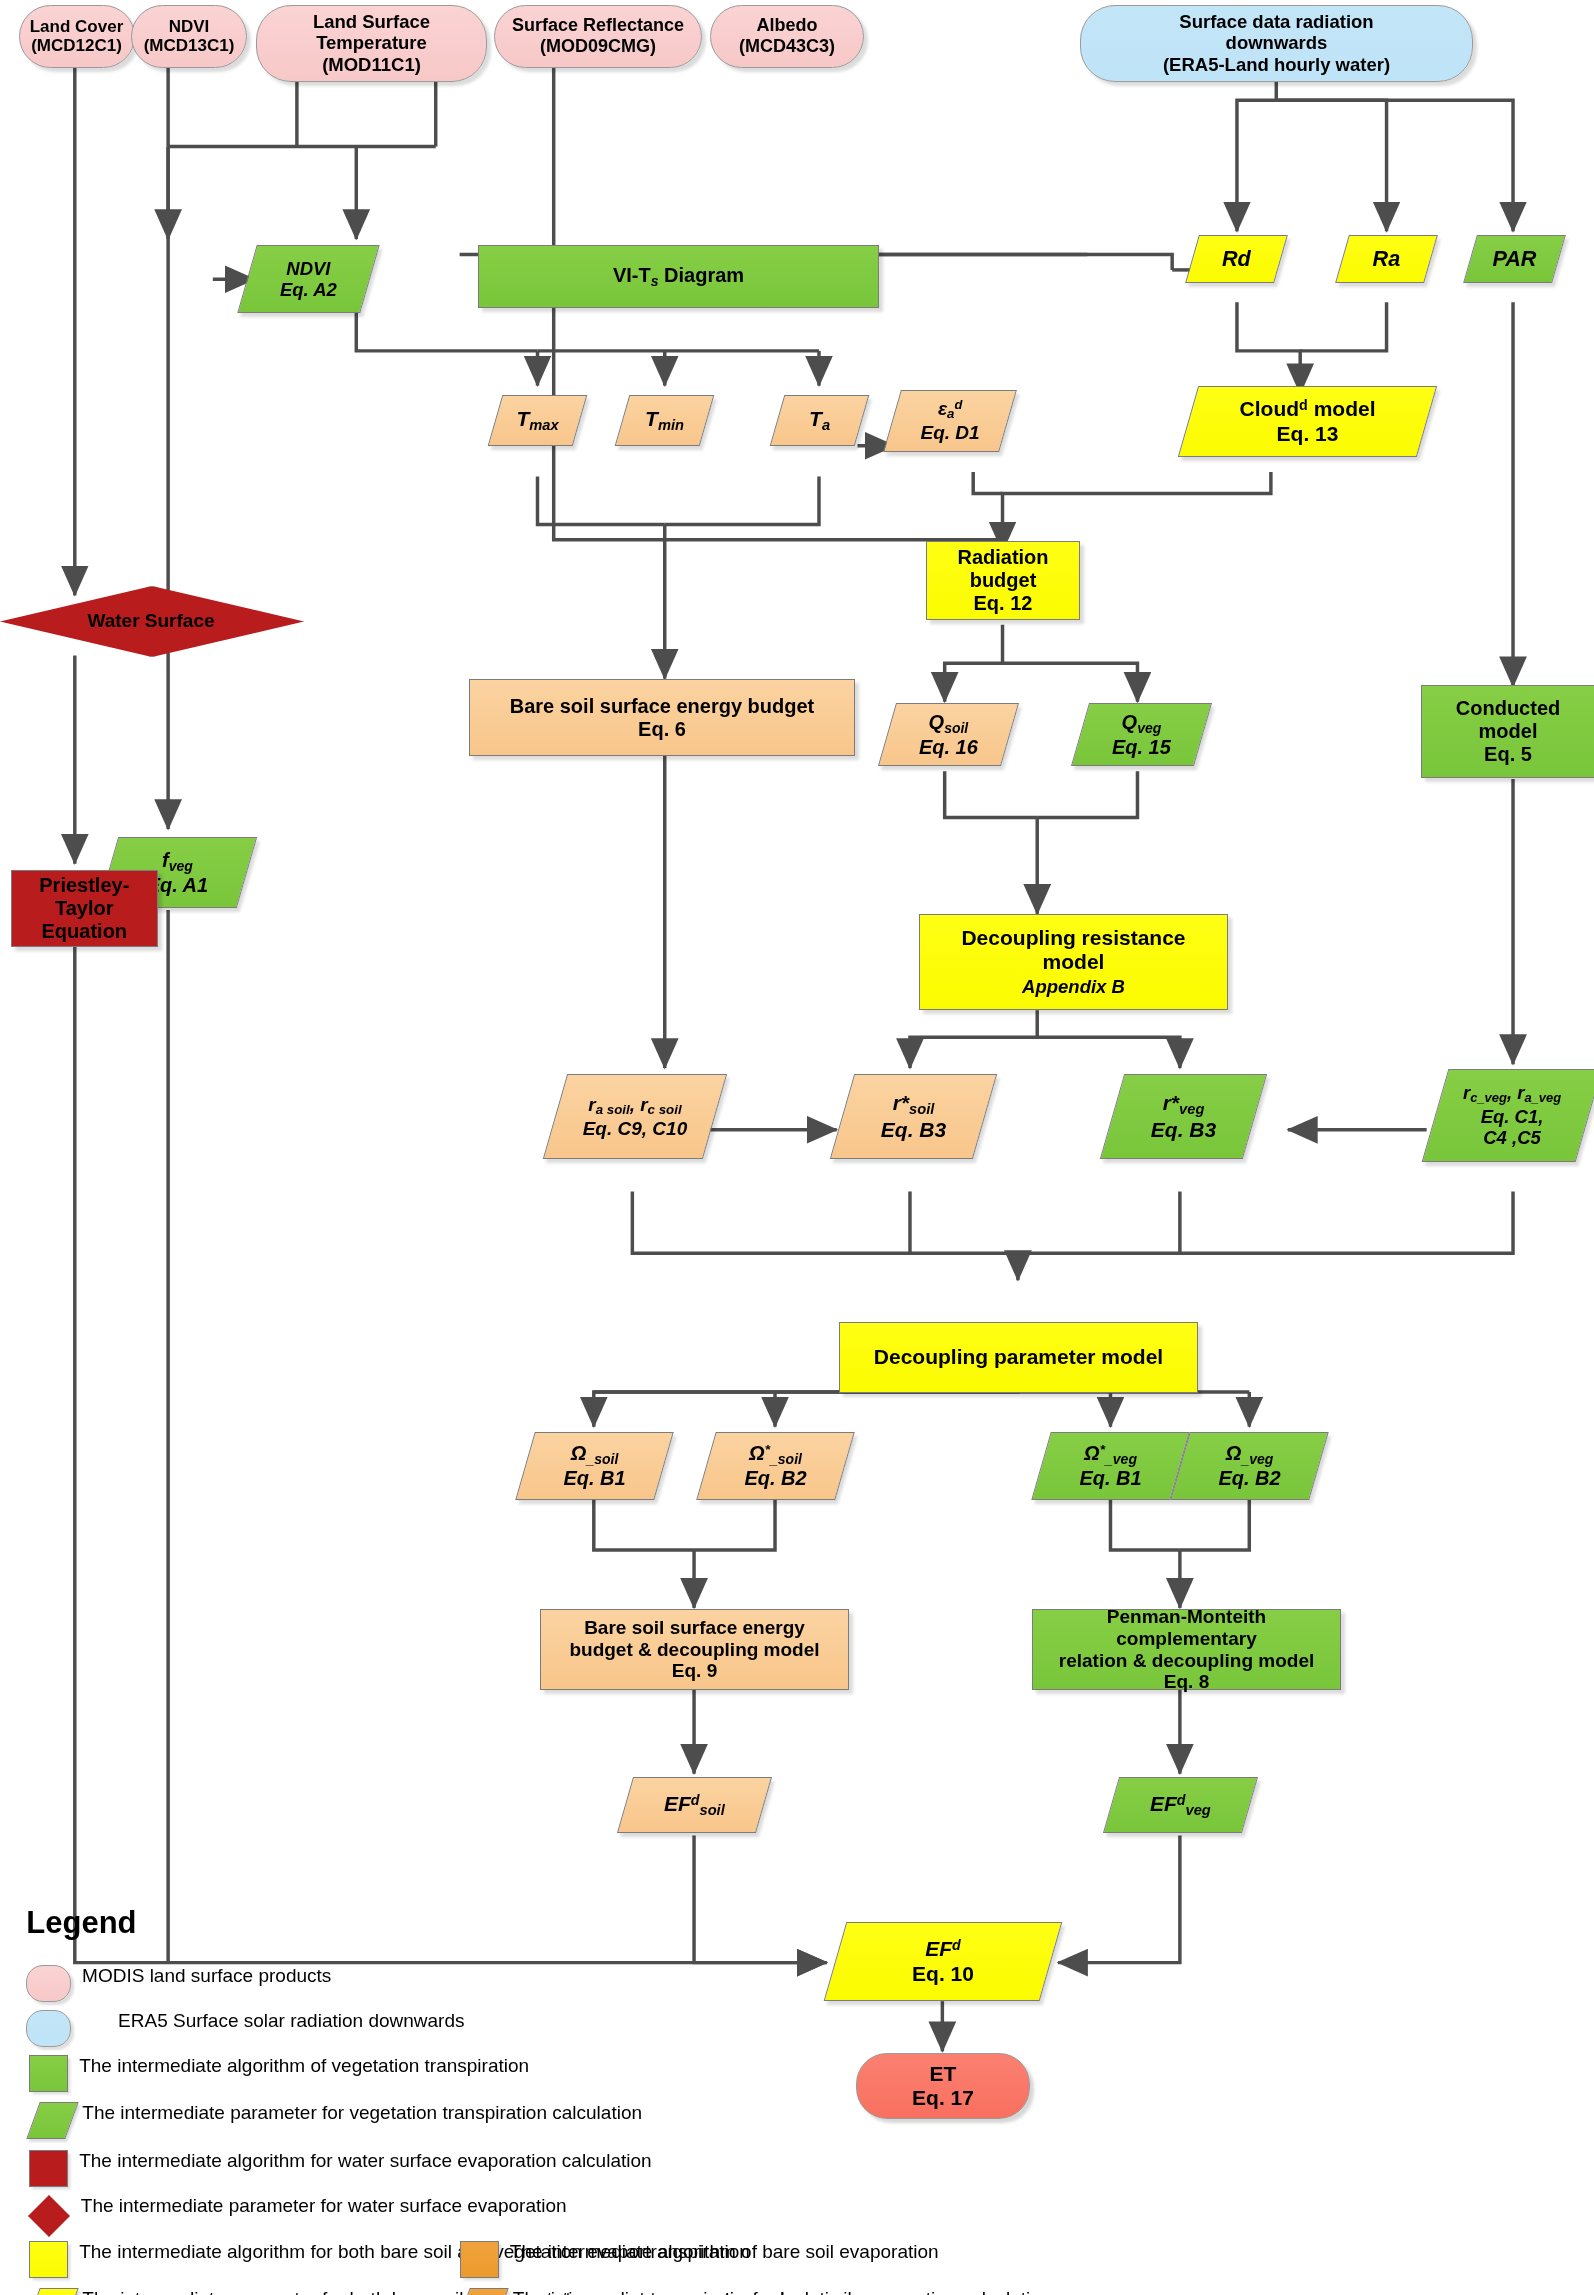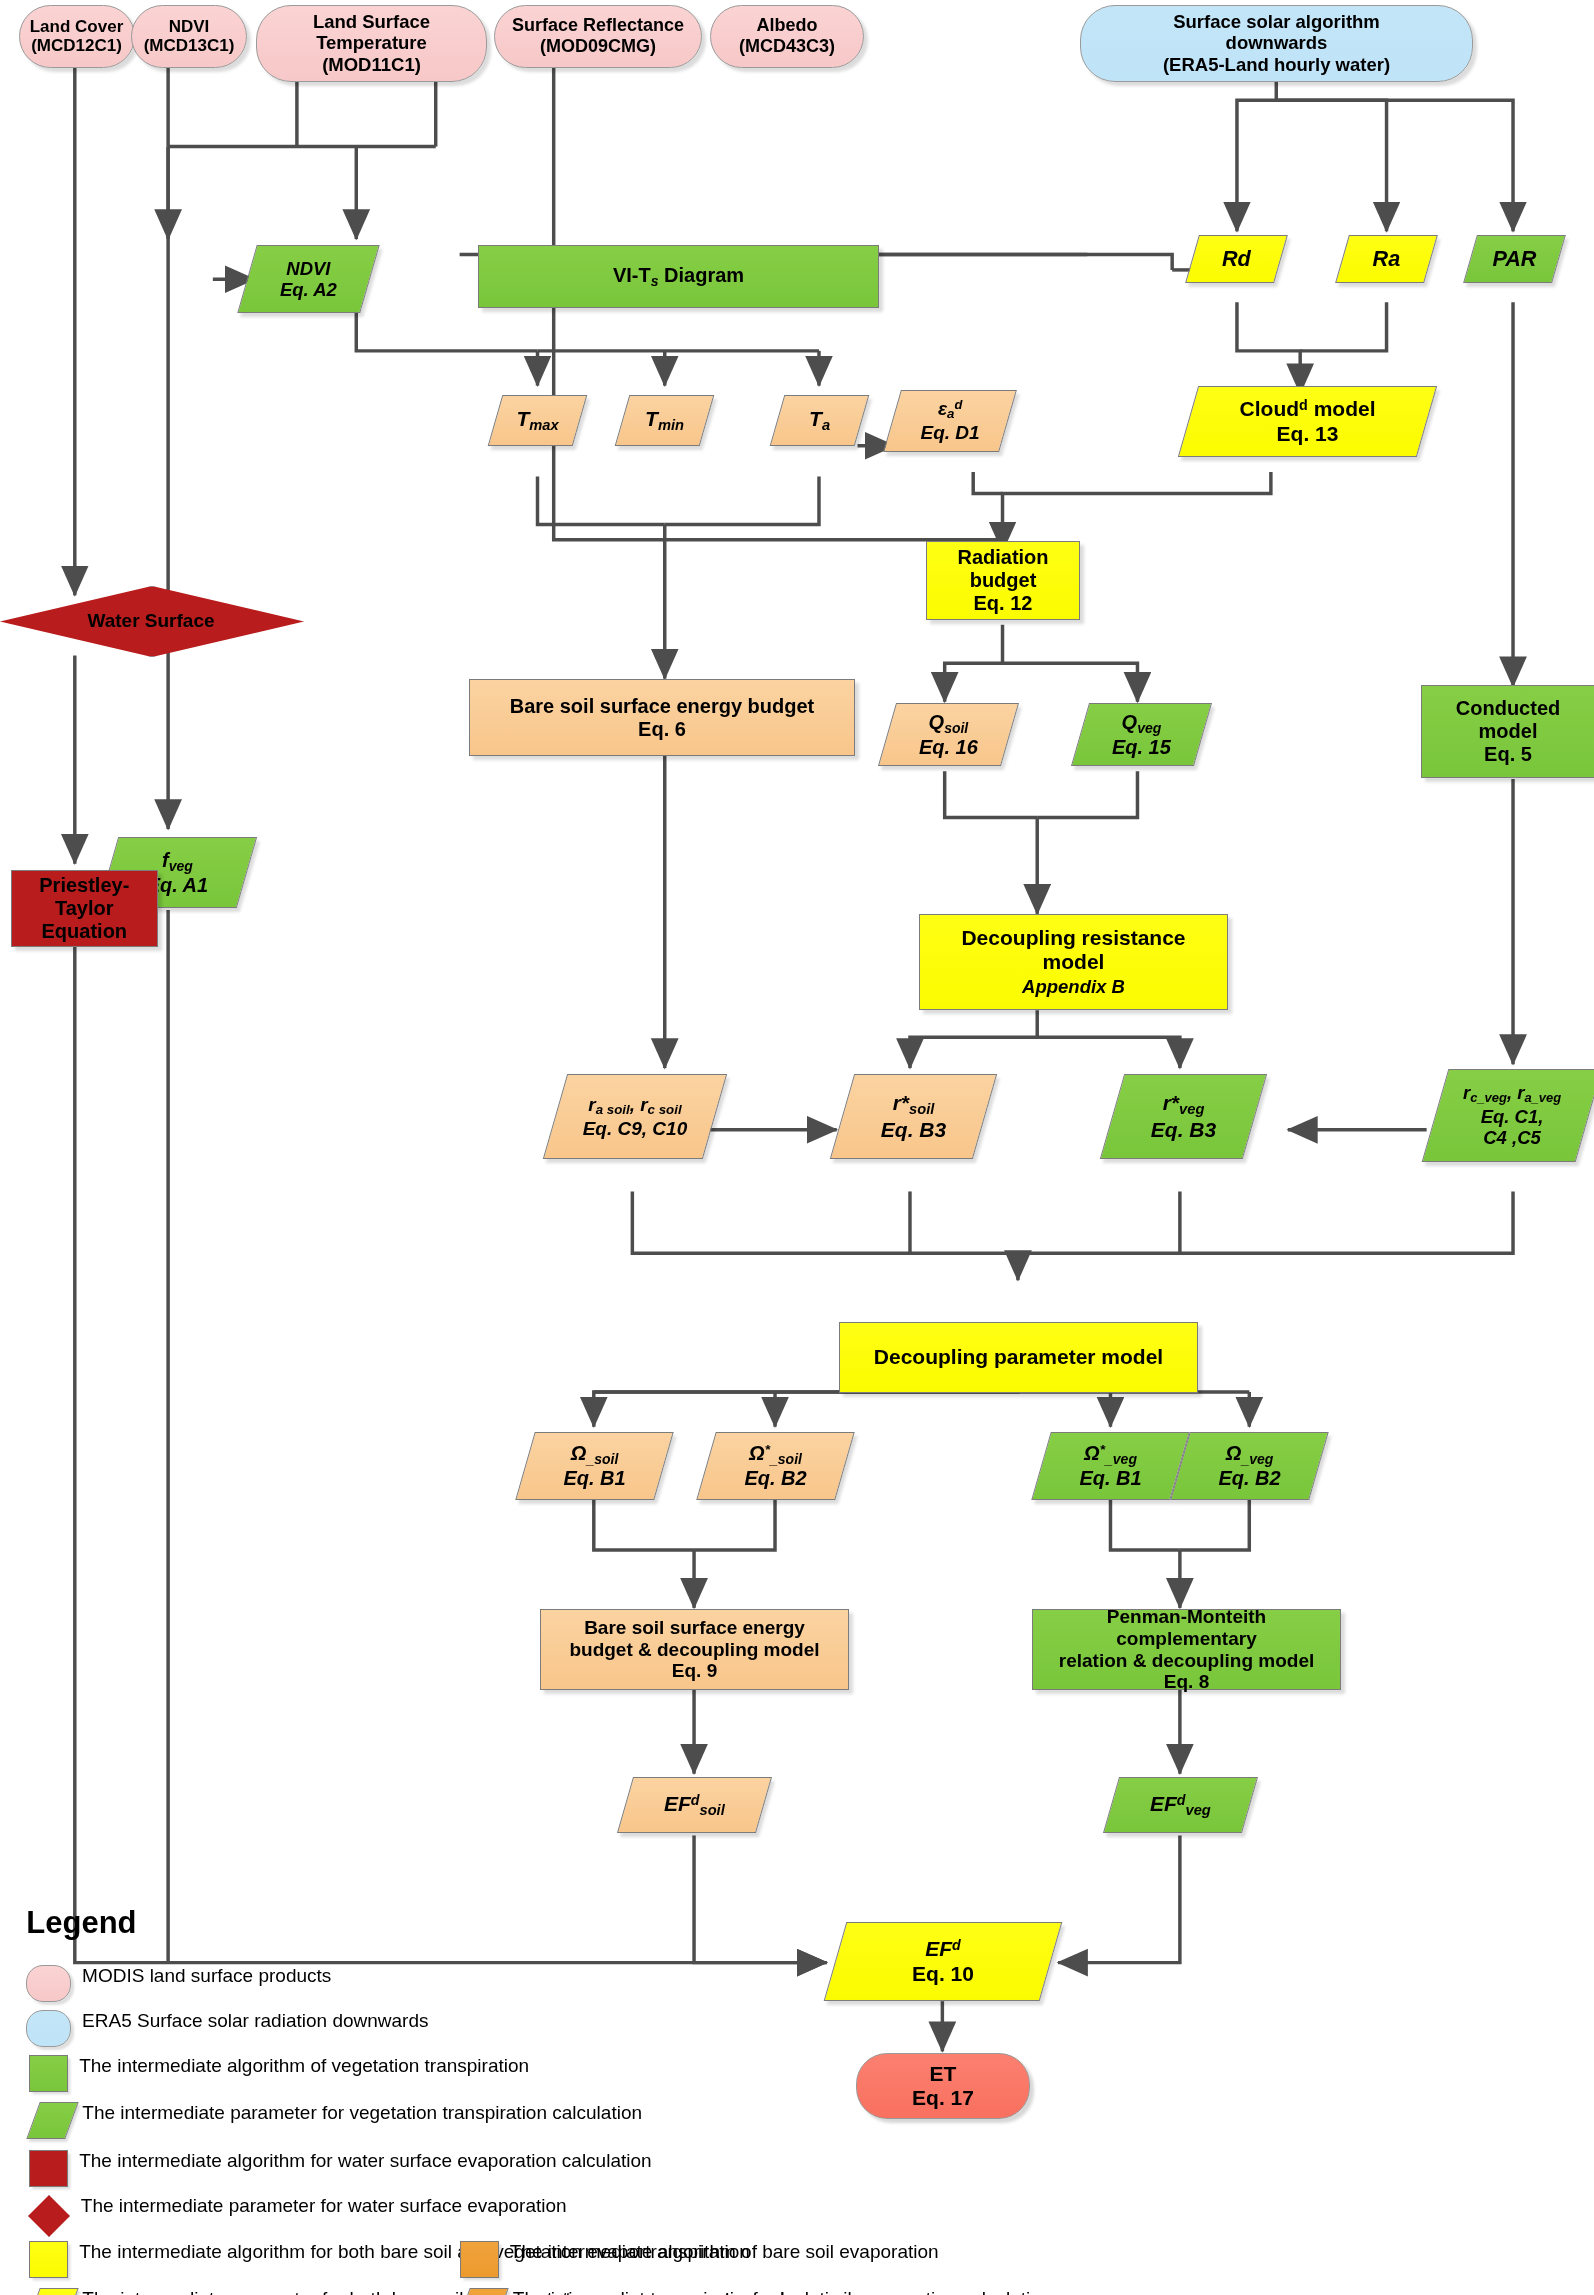--- a/index.html
+++ b/index.html
@@ -189,21 +189,21 @@
 
   <div class="node rounded f-pink" style="left:494px;top:4.6px;width:208px;height:63px;font-size:18px;">
     <span class="lbl"><span>Surface Reflectance</span><br><span>(MOD09CMG)</span></span>
   </div>
 
   <div class="node rounded f-pink" style="left:710px;top:4.6px;width:154px;height:63px;font-size:18px;">
     <span class="lbl"><span>Albedo</span><br><span>(MCD43C3)</span></span>
   </div>
 
   <div class="node rounded f-blue" style="left:1080px;top:4.6px;width:393px;height:77px;font-size:18.5px;">
-    <span class="lbl"><span>Surface solar algorithm</span><br><span>downwards</span><br><span>(ERA5-Land hourly water)</span></span>
+    <span class="lbl"><span>Surface data radiation</span><br><span>downwards</span><br><span>(ERA5-Land hourly water)</span></span>
   </div>
 
   <div class="node para f-green" style="left:247px;top:245px;width:123px;height:68px;font-size:18.5px;">
     <span class="lbl it"><span>NDVI</span><br><span>Eq. A2</span></span>
   </div>
 
   <div class="node rect f-green" style="left:478px;top:245px;width:401px;height:63px;font-size:20px;">
     <span class="lbl">VI-T<sub>s</sub> Diagram</span>
   </div>
 
@@ -323,21 +323,21 @@
   </div>
 
   <div id="legend">
     <div id="legend-title">Legend</div>
 
     <div class="lg-row" style="left:12.3px;top:60px;">
       <div class="lg-sw sw-rounded f-pink"></div>
       <div class="lg-txt">MODIS land surface products</div>
     </div>
 
-    <div class="lg-row" style="left:12.3px;top:105px;">
+    <div class="lg-row" style="left:12.3px;top:105px;gap:36px;">
       <div class="lg-sw sw-rounded f-blue"></div>
       <div class="lg-txt">ERA5 Surface solar radiation downwards</div>
     </div>
 
     <div class="lg-row" style="left:15.4px;top:150px;">
       <div class="lg-sw sw-rect f-green"></div>
       <div class="lg-txt">The intermediate algorithm  of vegetation transpiration</div>
     </div>
 
     <div class="lg-row" style="left:18.5px;top:197px;">

